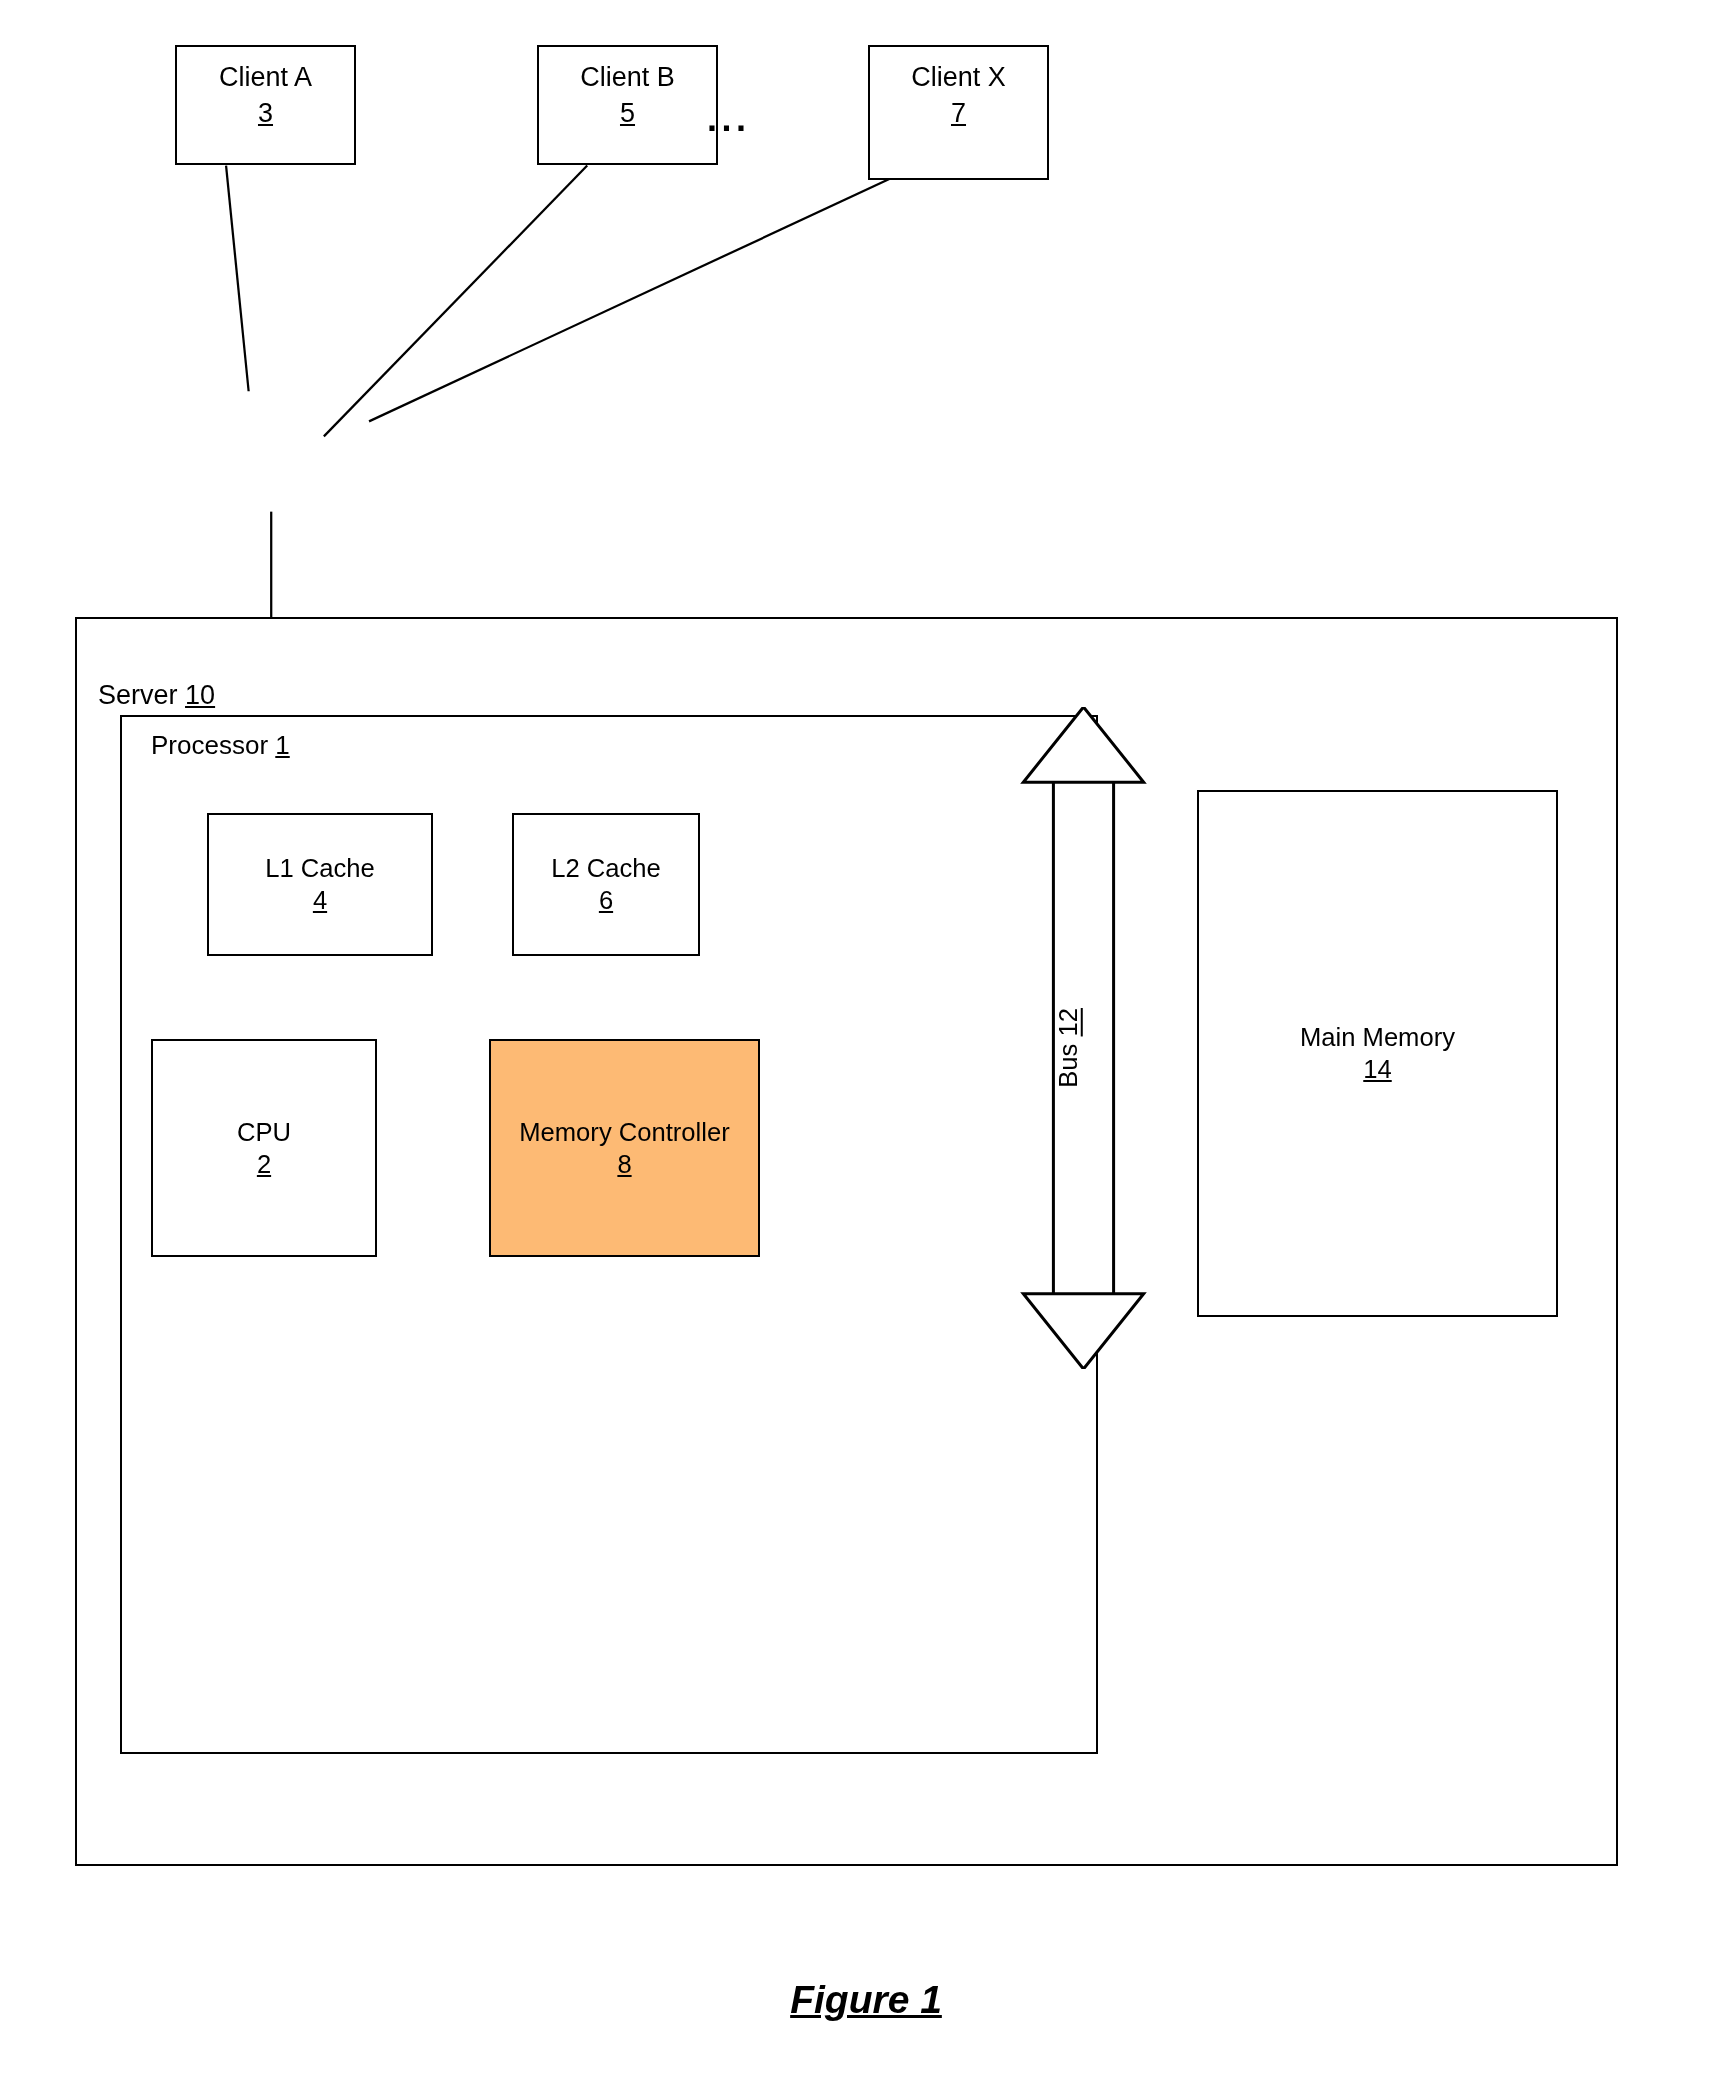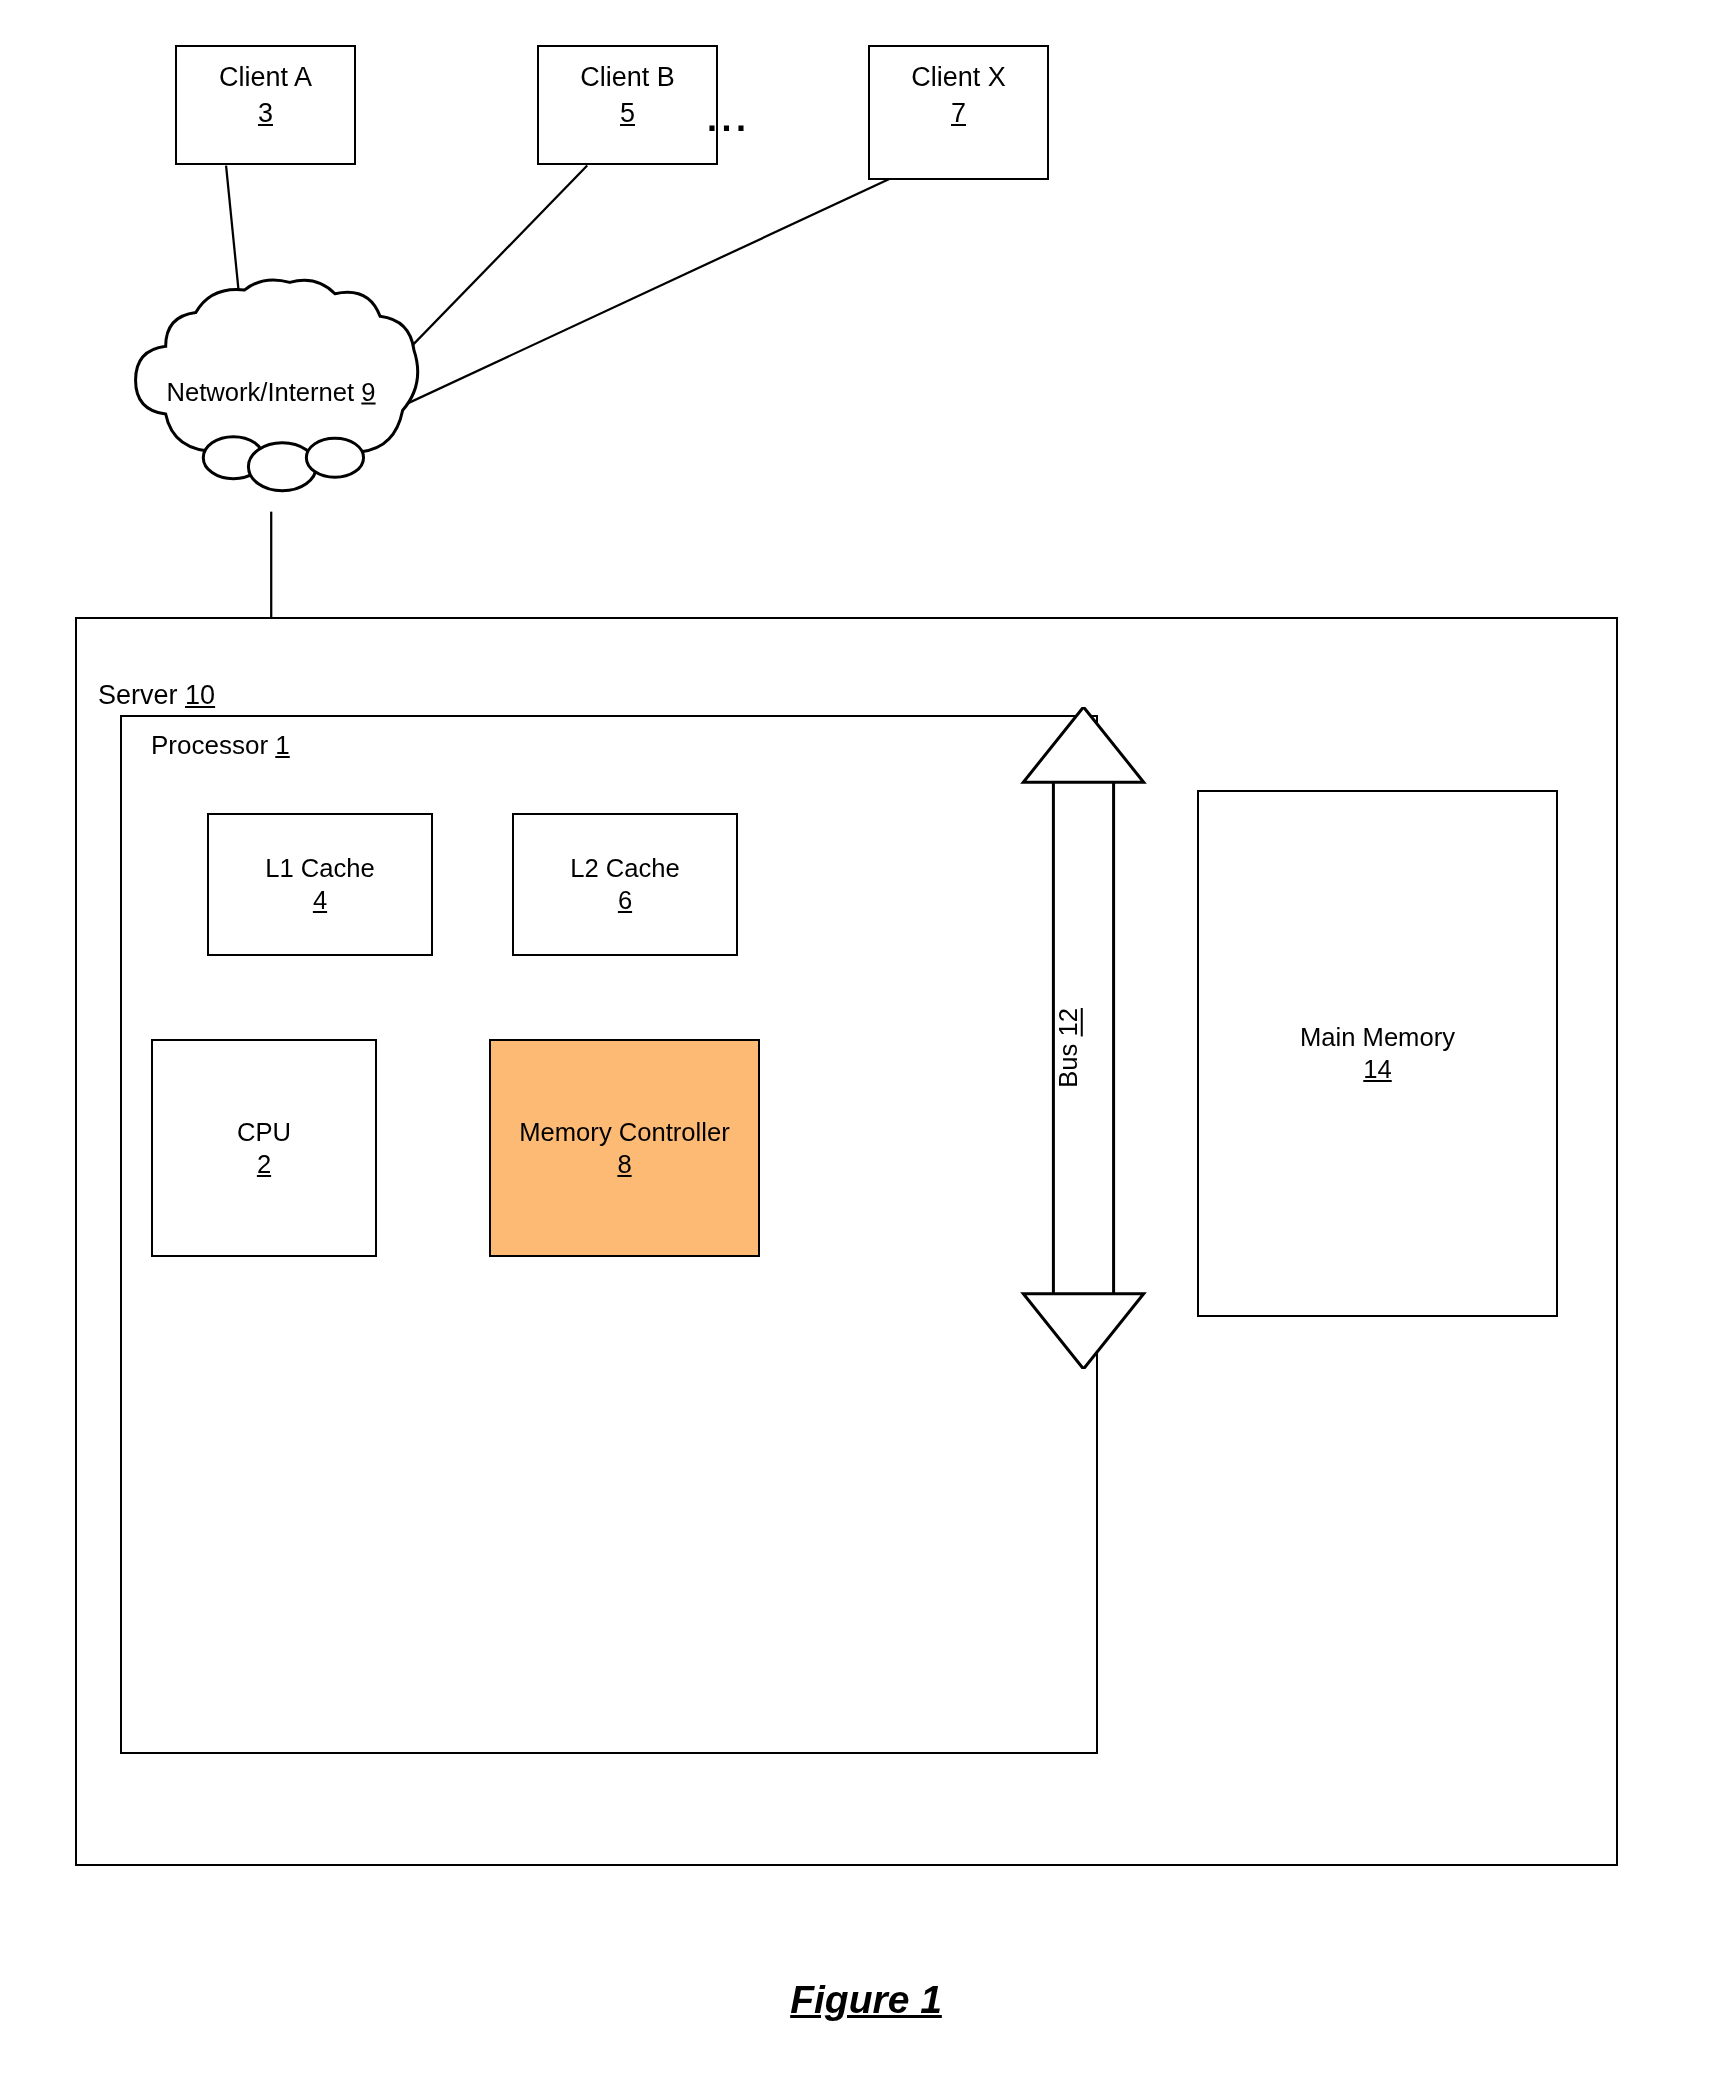--- a/index.html
+++ b/index.html
@@ -167,21 +167,21 @@
       justify-content: center;
       text-align: center;
       margin-left: 34px;
     }
 
     
     .l2-cache-box {
       position: absolute;
       top: 813px;
       left: 512px;
-      width: 226px;
+      width: 188px;
       height: 143px;
       border: 2.3px solid #000;
       background: #fff;
       display: flex;
       flex-direction: column;
       align-items: center;
       justify-content: center;
       text-align: center;
     }
 
@@ -322,47 +322,20 @@
     <span class="client-num">5</span>
   </div>
 
   <div class="ellipsis">...</div>
 
   <div class="client-box client-x">
     <span class="client-label">Client X</span>
     <span class="client-num">7</span>
   </div>
 
-  <div class="cloud-container">
-    <svg class="cloud-svg" viewBox="0 0 420 320" xmlns="http://www.w3.org/2000/svg">
-      <path d="
-        M 140 240
-        Q 80 240 70 190
-        Q 30 185 30 145
-        Q 30 105 70 100
-        Q 70 60 110 55
-        Q 130 20 175 25
-        Q 200 5 235 15
-        Q 270 5 295 30
-        Q 340 20 355 60
-        Q 395 65 400 105
-        Q 415 150 385 185
-        Q 375 235 330 240
-        Z
-      " fill="white" stroke="black" stroke-width="4"></path>
-
-      <ellipse cx="160" cy="248" rx="40" ry="28" fill="white" stroke="black" stroke-width="4"></ellipse>
-      <ellipse cx="225" cy="260" rx="45" ry="32" fill="white" stroke="black" stroke-width="4"></ellipse>
-      <ellipse cx="295" cy="248" rx="38" ry="26" fill="white" stroke="black" stroke-width="4"></ellipse>
-    </svg>
-    <div class="cloud-text">
-      <span>Network/Internet</span>
-      <span style="text-decoration:underline; font-size:25.6px;">9</span>
-    </div>
-  </div>
 
   <div class="server-box"></div>
   <div class="server-label">
     <span>Server</span> <span class="server-num">10</span>
   </div>
 
   <div class="processor-box"></div>
   <div class="processor-label">
     <span>Processor</span> <span class="proc-num">1</span>
   </div>

